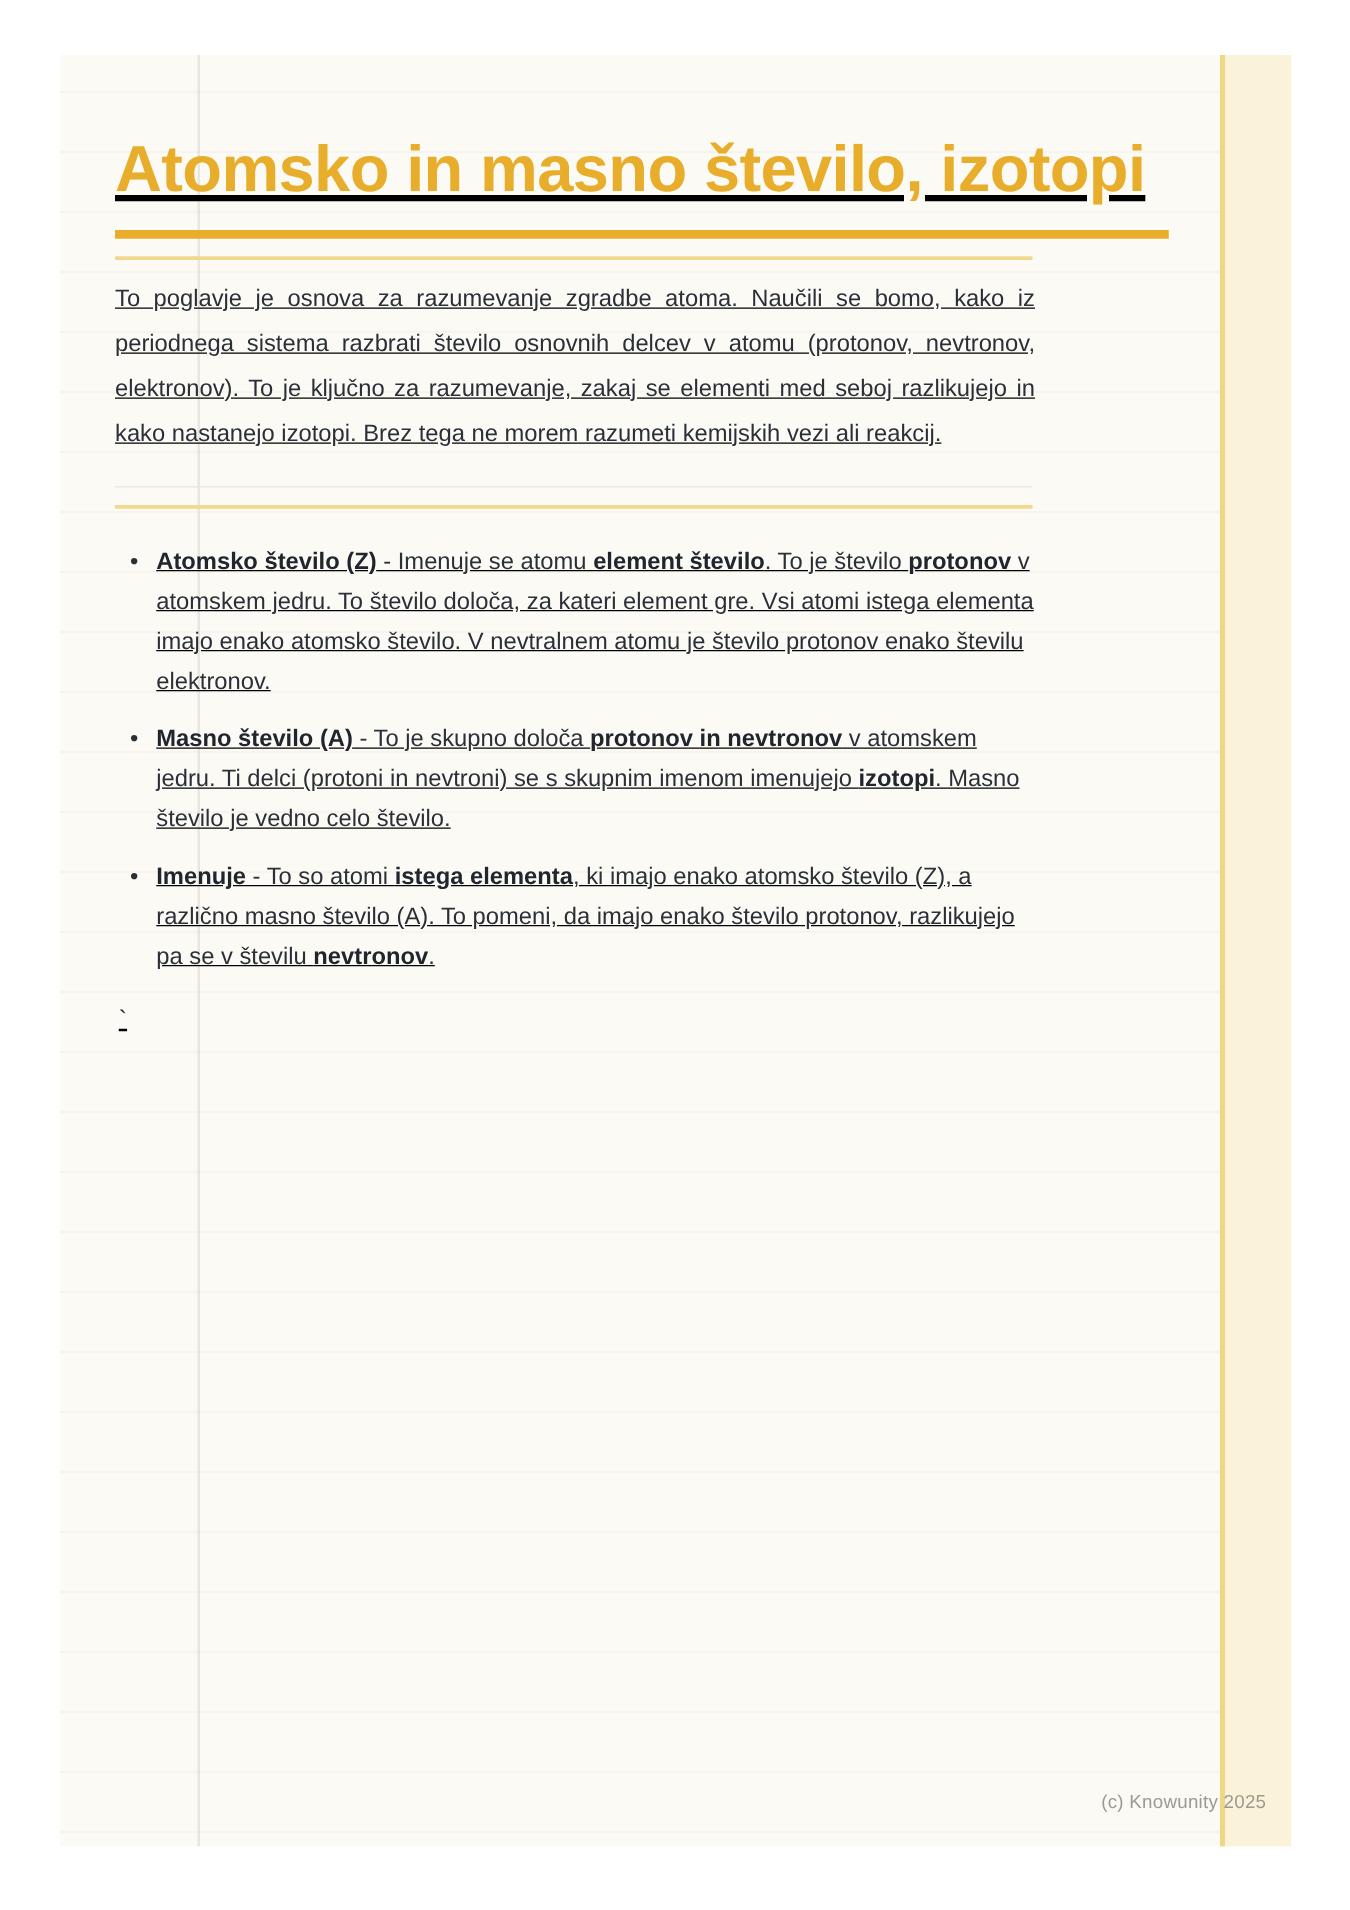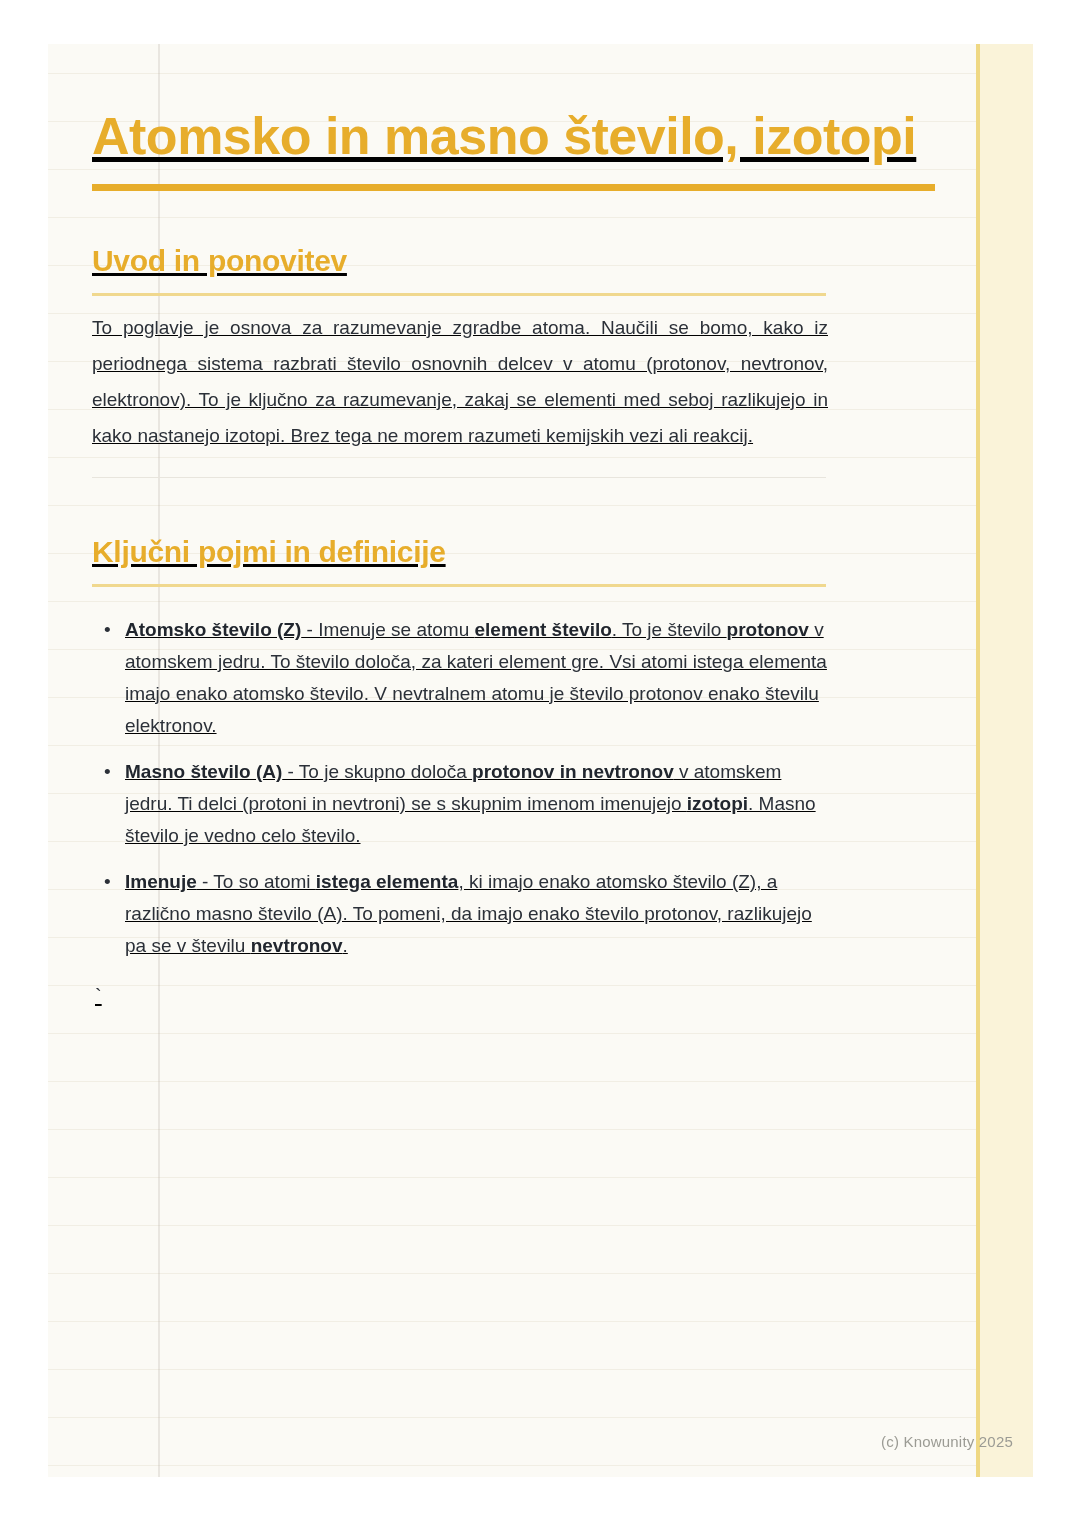--- a/index.html
+++ b/index.html
@@ -140,29 +140,27 @@
 
 <div class="paper">
   <div class="margin-line"></div>
   <div class="edge-stripe"></div>
 
   <div class="content">
     <h1 class="page-title">Atomsko in masno število, izotopi</h1>
     <div class="title-rule"></div>
 
     <section>
-      <h2 class="section-heading">Uvod in ponovitev</h2>
       <div class="h2-rule"></div>
       <p class="intro">To poglavje je osnova za razumevanje zgradbe atoma. Naučili se bomo, kako iz periodnega sistema razbrati število osnovnih delcev v atomu (protonov, nevtronov, elektronov). To je ključno za razumevanje, zakaj se elementi med seboj razlikujejo in kako nastanejo izotopi. Brez tega ne morem razumeti kemijskih vezi ali reakcij.</p>
     </section>
 
     <div class="divider"></div>
 
     <section>
-      <h2 class="section-heading second">Ključni pojmi in definicije</h2>
       <div class="h2-rule"></div>
 
       <ul class="defs">
         <li>
           <span class="bullet">•</span>
           <span class="runs"><span class="b">Atomsko število (Z)</span><span> - Imenuje se atomu </span><span class="b">element število</span><span>. To je število </span><span class="b">protonov</span><span> v atomskem jedru. To število določa, za kateri element gre. Vsi atomi istega elementa imajo enako atomsko število. V nevtralnem atomu je število protonov enako številu elektronov.</span></span>
         </li>
         <li>
           <span class="bullet">•</span>
           <span class="runs"><span class="b">Masno število (A)</span><span> - To je skupno določa </span><span class="b">protonov in nevtronov</span><span> v atomskem jedru. Ti delci (protoni in nevtroni) se s skupnim imenom imenujejo </span><span class="b">izotopi</span><span>. Masno število je vedno celo število.</span></span>

